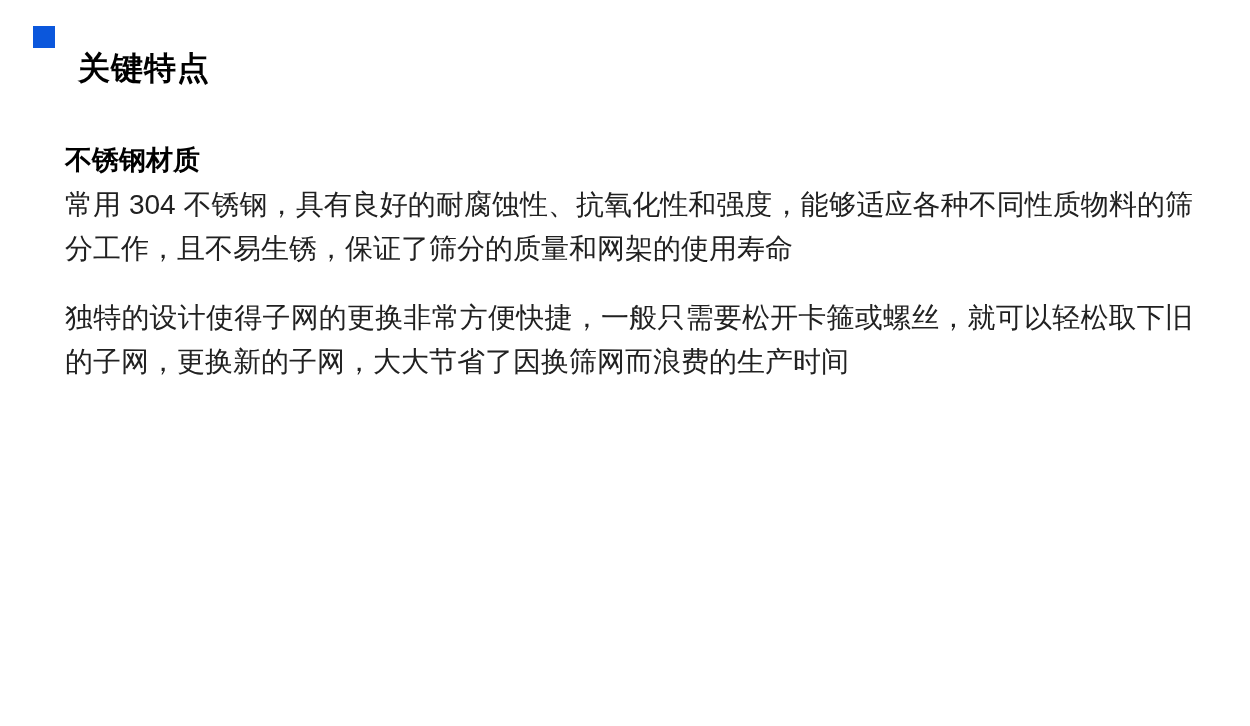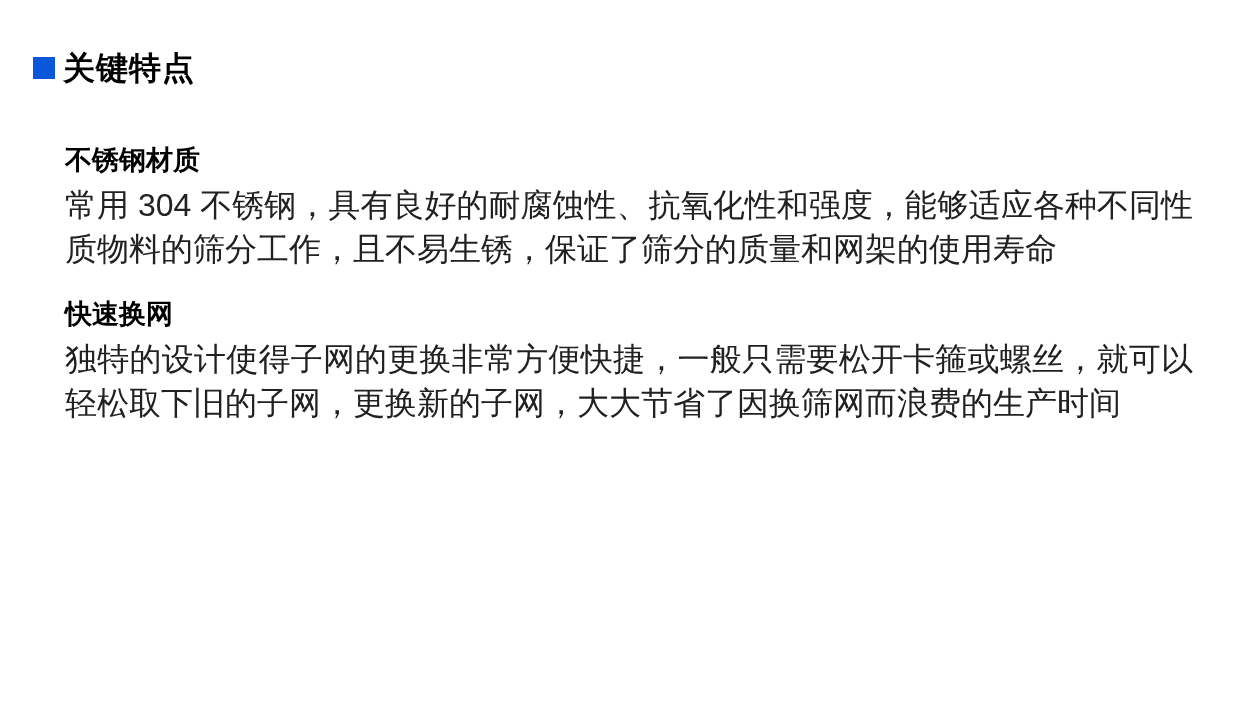--- a/index.html
+++ b/index.html
@@ -9,22 +9,22 @@
   }
   body {
     width: 1250px;
     height: 726px;
     overflow: hidden;
     font-family: "Liberation Sans", sans-serif;
     -webkit-font-smoothing: antialiased;
   }
   .title-row {
     display: flex;
-    align-items: center;
-    gap: 8px;
+    align-items: flex-start;
+    gap: 23px;
     margin: 26px 0 0 33px;
   }
   .bullet {
     width: 22px;
     height: 22px;
     background: #0b57dc;
     flex: 0 0 auto;
   }
   .page-title {
     font-size: 32px;
@@ -42,21 +42,21 @@
   }
   .section-heading {
     margin: 6px 0 5px 0;
     font-size: 27px;
     line-height: 36px;
     font-weight: 600;
     color: #000000;
   }
   .section-body {
     margin: 0;
-    font-size: 32px;
+    font-size: 28px;
     line-height: 44px;
     color: #212121;
     text-align: justify;
     overflow-wrap: break-word;
   }
 </style>
 </head>
 <body>
 
 <header class="title-row">
@@ -69,17 +69,16 @@
   <section class="feature">
     <h2 class="section-heading">不锈钢材质</h2>
     <p class="section-body">常用 304 不锈钢，具有良好的耐腐蚀性、抗氧化性和强度，能够适应各种不同性质物料的筛分工作，且不易生锈，保证了筛分的质量和网架的使用寿命</p>
   </section>
 
   <section class="feature">
   </section>
 
 
   <section class="feature">
-    <h2 class="section-heading">快速换网</h2>
     <p class="section-body">独特的设计使得子网的更换非常方便快捷，一般只需要松开卡箍或螺丝，就可以轻松取下旧的子网，更换新的子网，大大节省了因换筛网而浪费的生产时间</p>
   </section>
 
 </main>
 
 </body></html>

